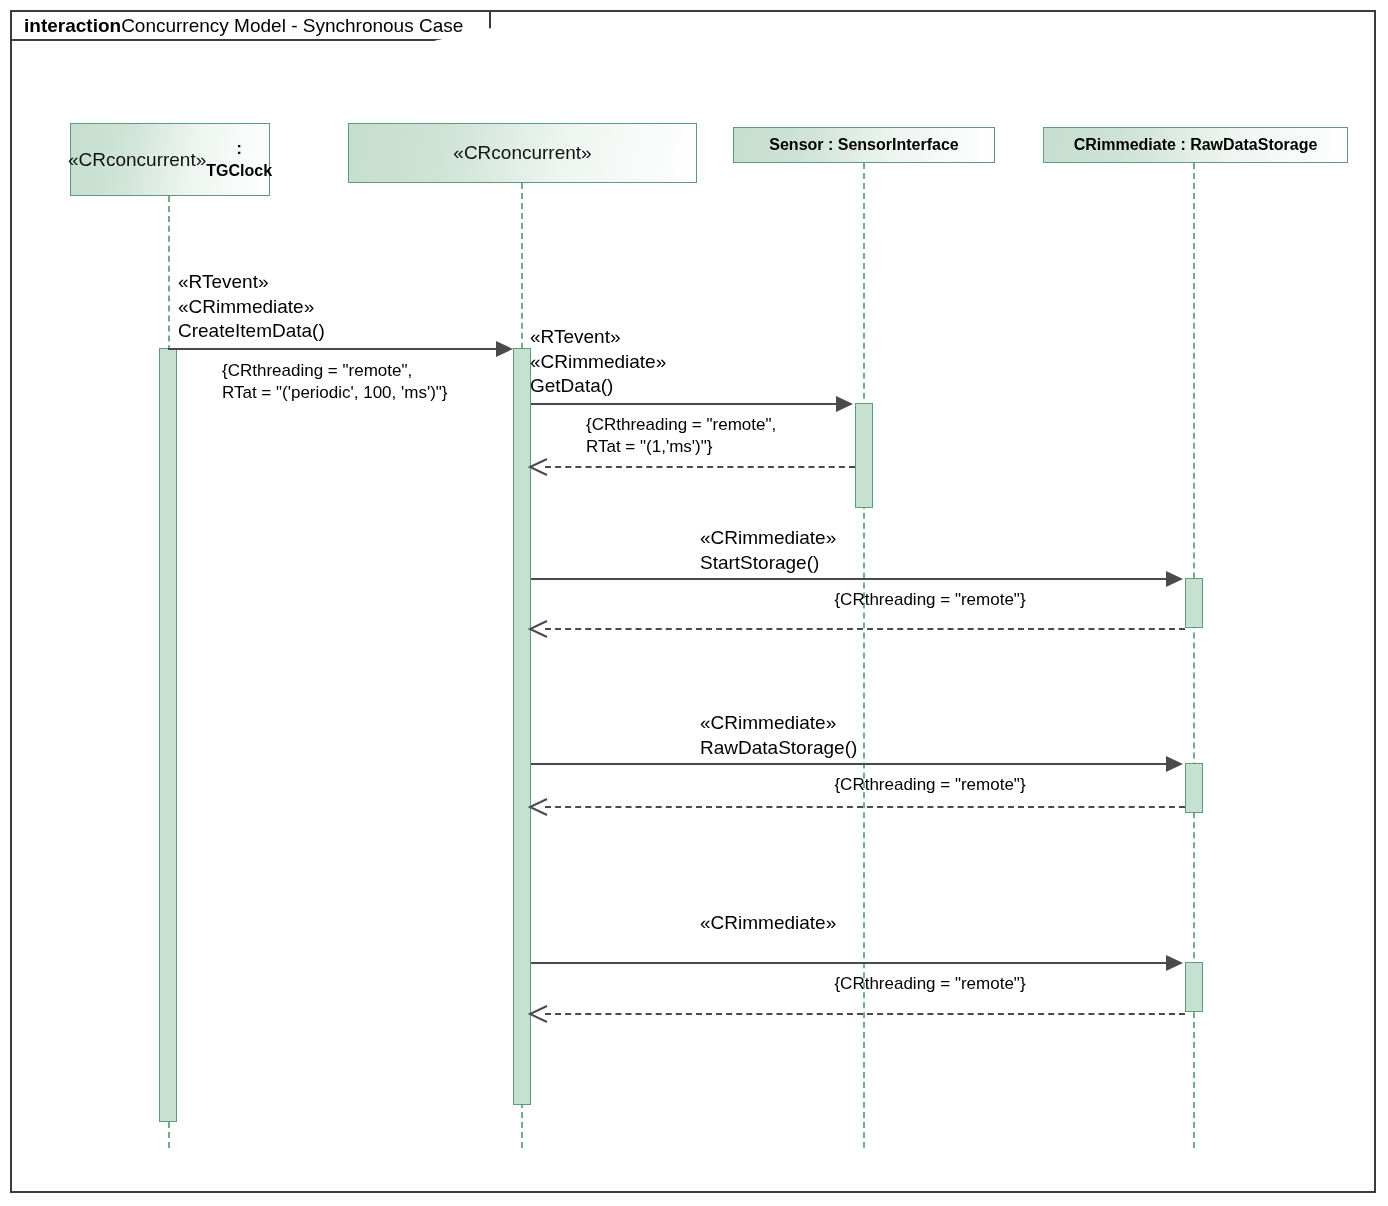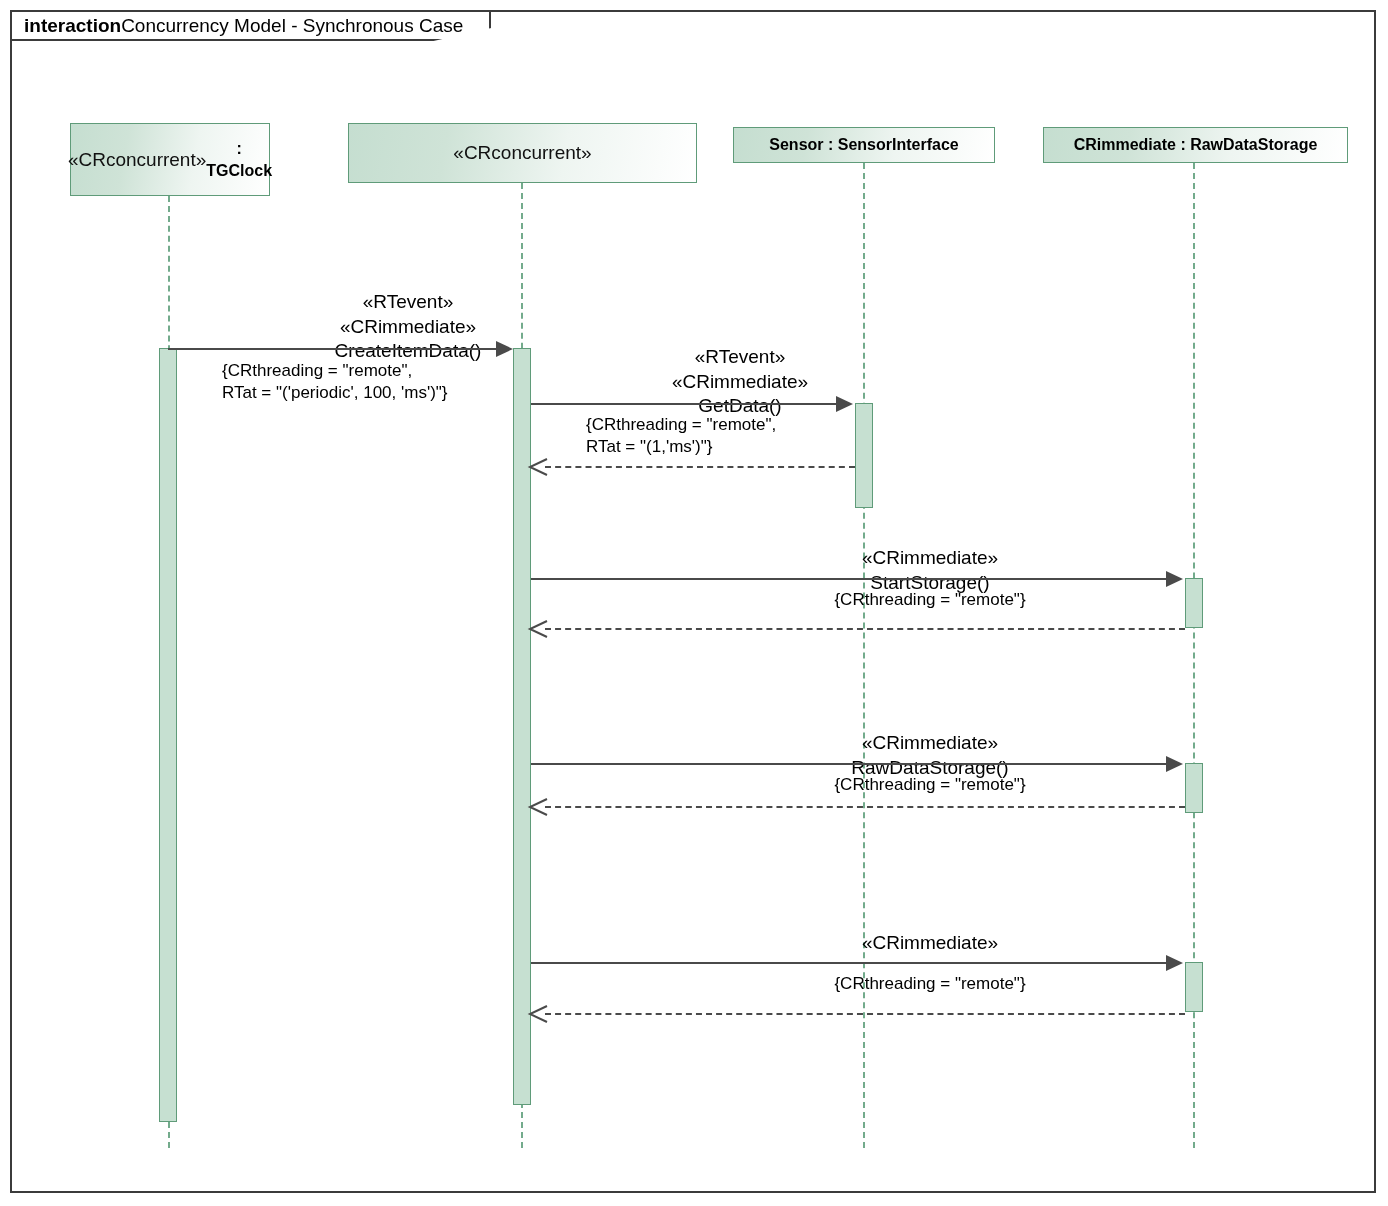--- a/index.html
+++ b/index.html
@@ -56,22 +56,22 @@
 
   .arrow-solid{
     position:absolute;width:0;height:0;
     border-top:8px solid transparent;border-bottom:8px solid transparent;
     border-left:17px solid #4a4a4a;
   }
   .arrow-open{position:absolute;width:18px;height:18px;}
   .arrow-open svg{display:block;}
 
   .msg-label{
-    position:absolute;text-align:center;font-size:19px;color:#000;
-    line-height:1.30;white-space:nowrap;margin-top:20px;
+    position:absolute;font-size:19px;color:#000;
+    line-height:1.30;white-space:nowrap;
   }
   .msg-label .stereo{display:block;}
   .msg-label .op{display:block;}
   .constraint{
     position:absolute;font-size:17px;color:#000;line-height:1.30;
     white-space:nowrap;text-align:left;
   }
   .constraint.ctr{text-align:center;}
 </style>
 </head>

